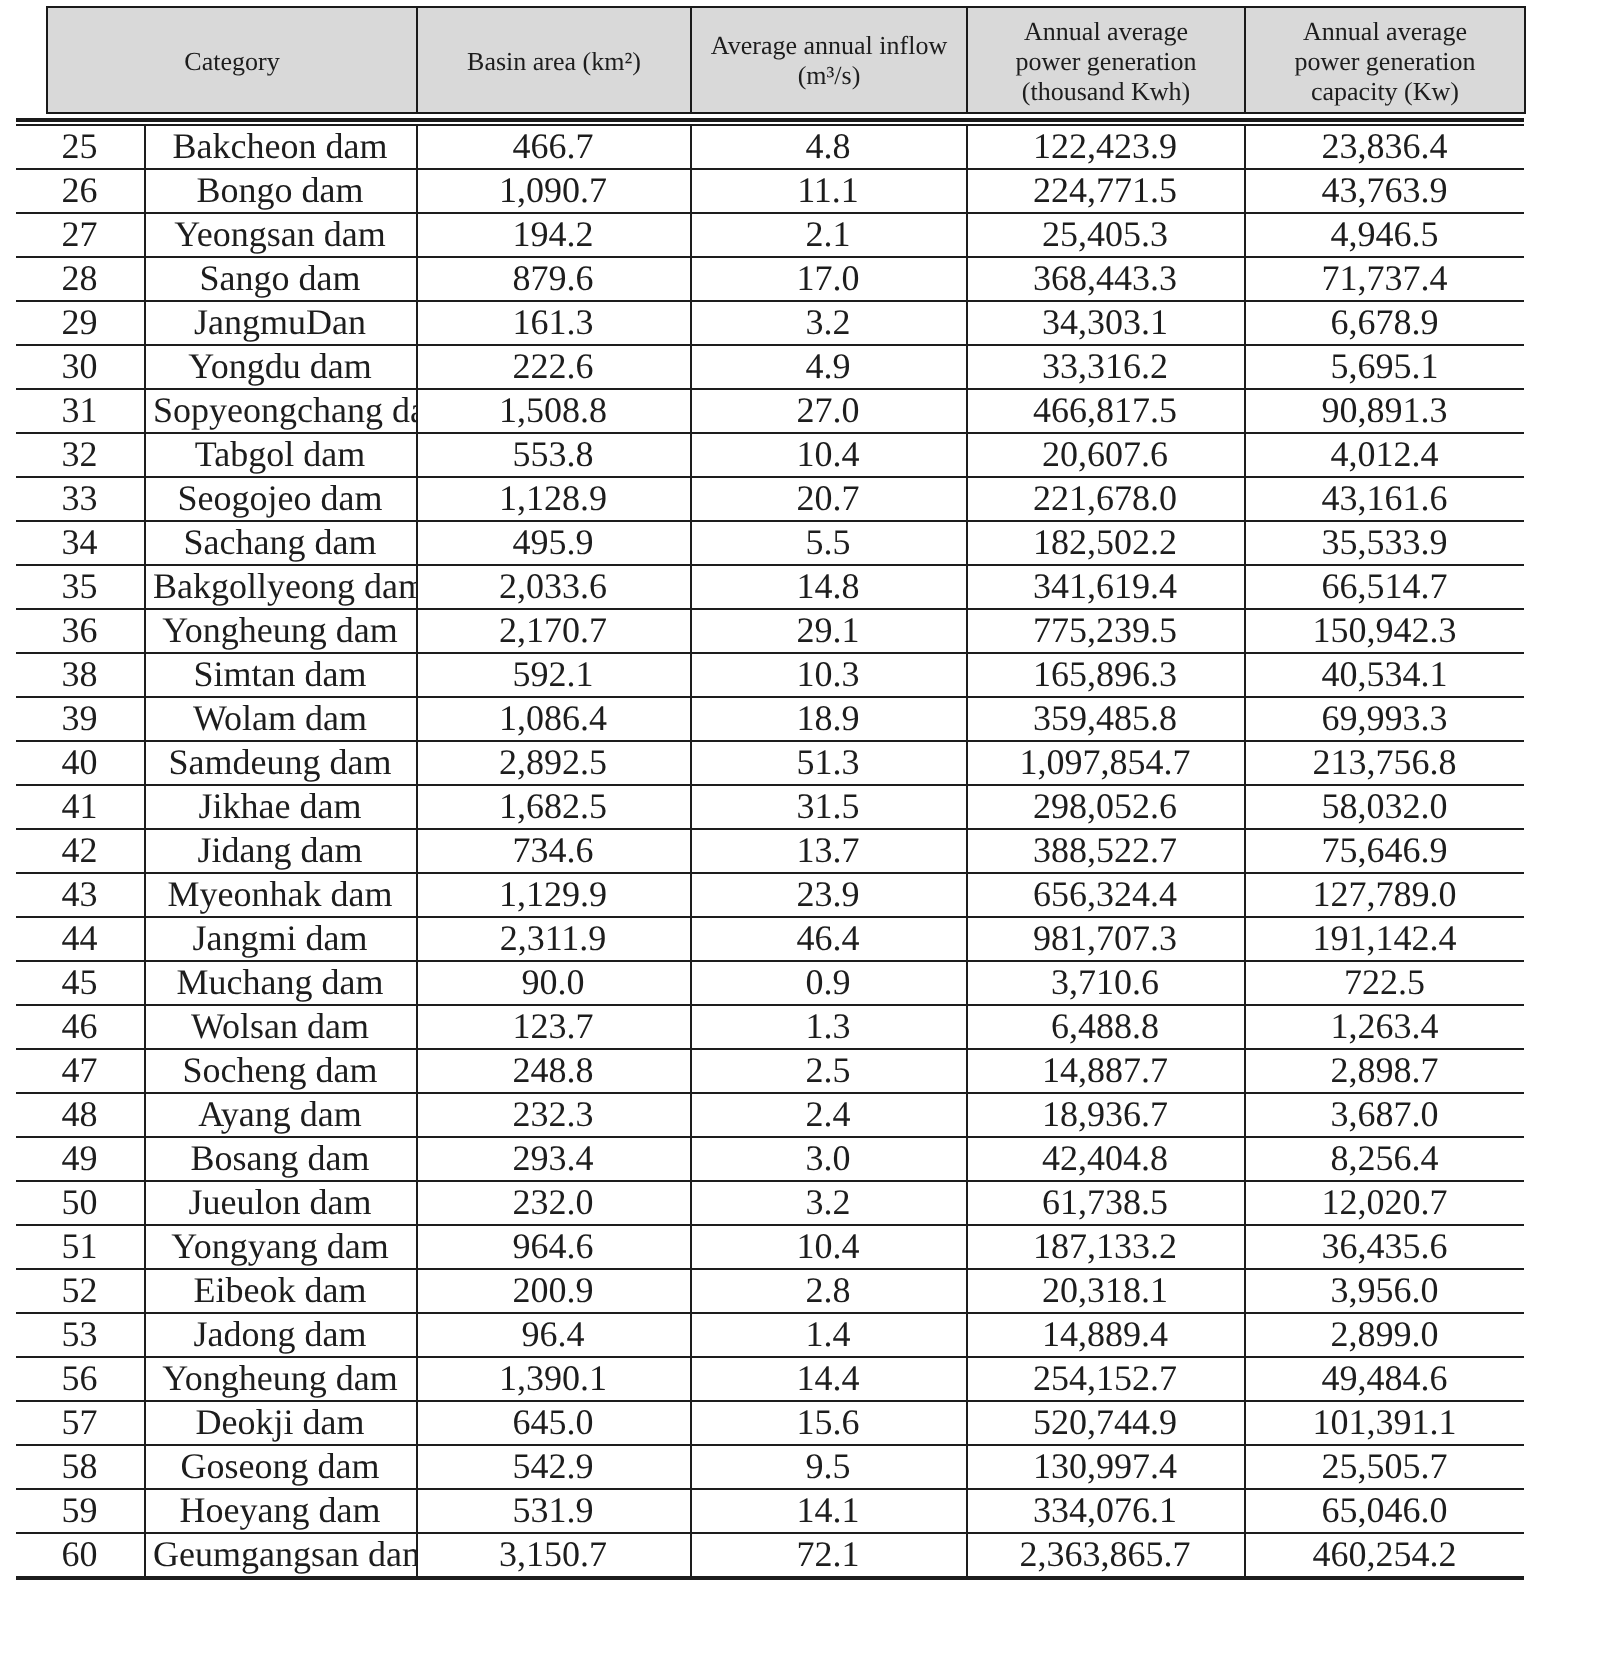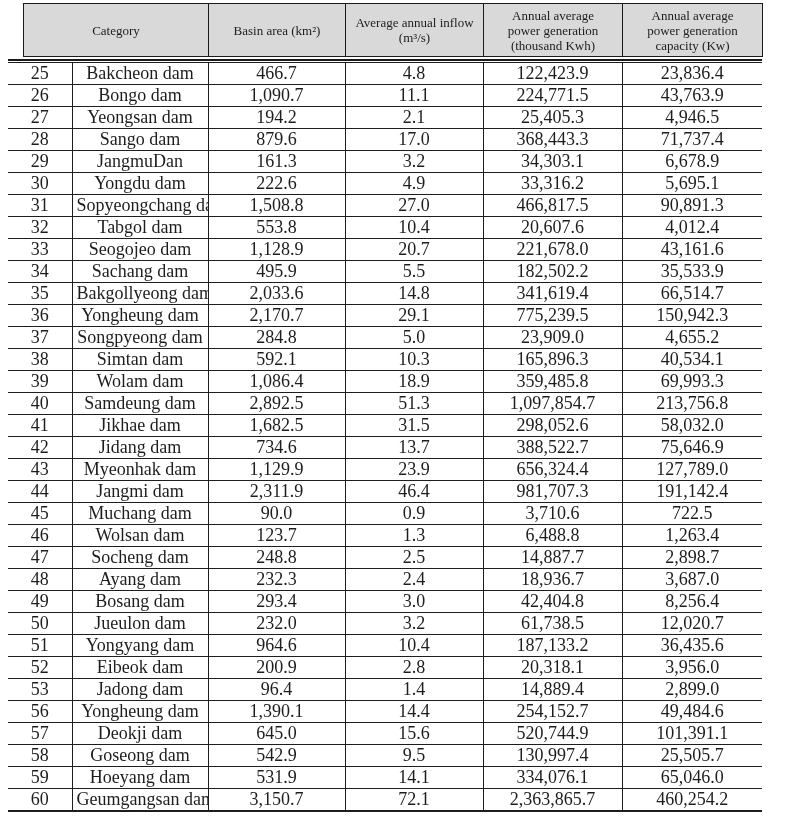--- a/index.html
+++ b/index.html
@@ -203,28 +203,20 @@
         </tr>
         <tr>
           <td>36</td>
           <td>Yongheung dam</td>
           <td>2,170.7</td>
           <td>29.1</td>
           <td>775,239.5</td>
           <td>150,942.3</td>
         </tr>
         <tr>
-          <td>37</td>
-          <td>Songpyeong dam</td>
-          <td>284.8</td>
-          <td>5.0</td>
-          <td>23,909.0</td>
-          <td>4,655.2</td>
-        </tr>
-        <tr>
           <td>38</td>
           <td>Simtan dam</td>
           <td>592.1</td>
           <td>10.3</td>
           <td>165,896.3</td>
           <td>40,534.1</td>
         </tr>
         <tr>
           <td>39</td>
           <td>Wolam dam</td>

